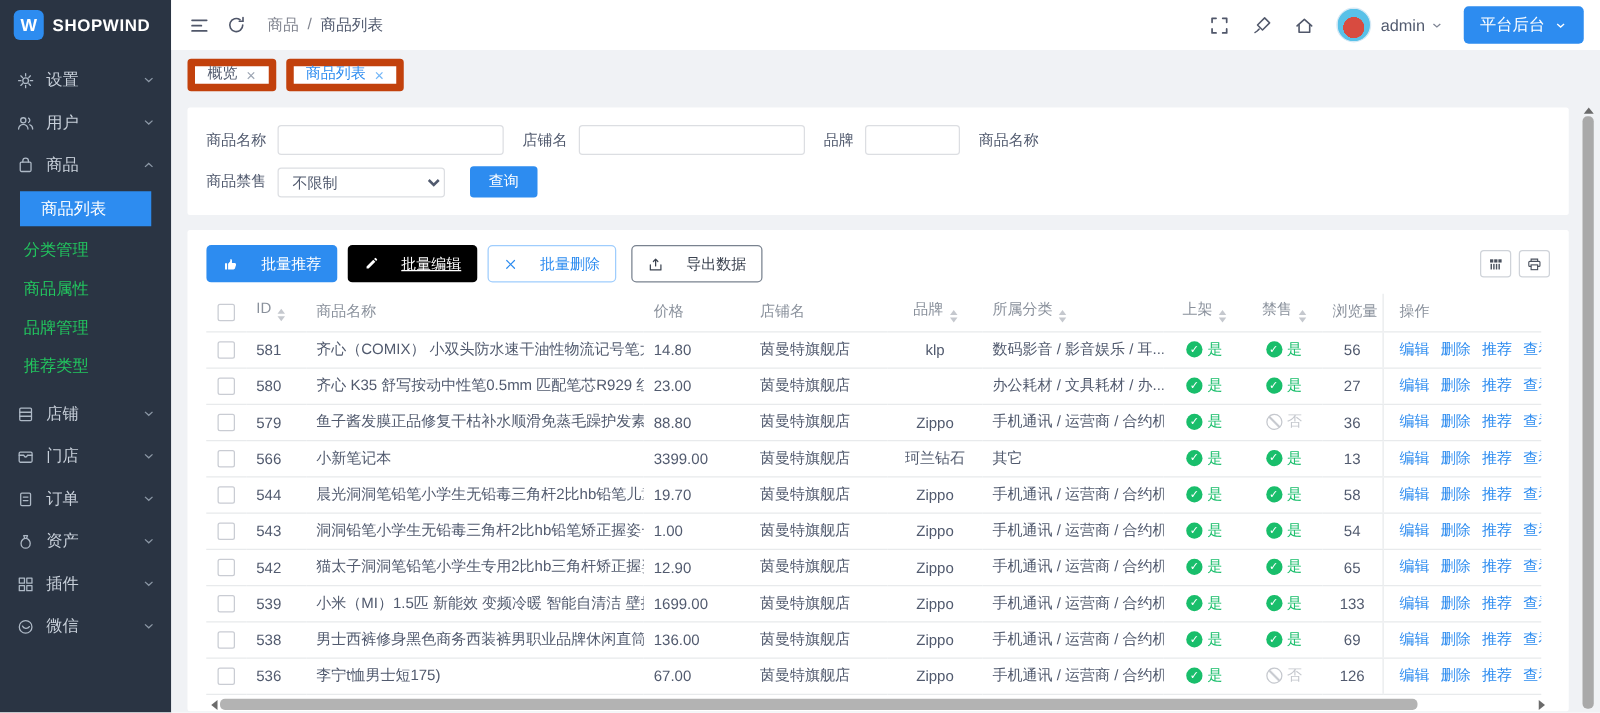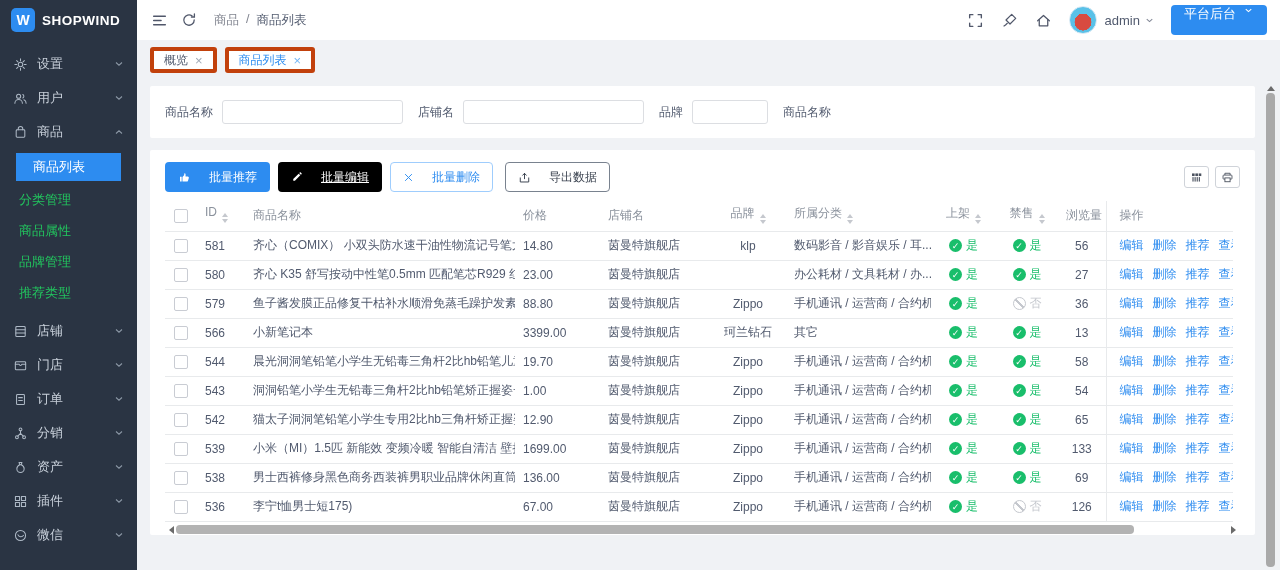--- a/index.html
+++ b/index.html
@@ -27,24 +27,24 @@
 
   .topbar { height:40px; background:#fff; display:flex; align-items:center; padding:0 13px; gap:12px; flex-shrink:0; }
   .tb-icon { width:18px; height:18px; color:#50576a; display:flex; align-items:center; justify-content:center; cursor:pointer; }
   .breadcrumb { margin-left:4px; color:#80848f; font-size:12.5px; display:flex; gap:7px; }
   .breadcrumb .cur { color:#515a6e; }
   .tb-right { margin-left:auto; display:flex; align-items:center; gap:16px; }
   .avatar { width:28px; height:28px; border-radius:50%; flex-shrink:0; cursor:pointer;
             background: radial-gradient(circle at 50% 58%, #d84b40 0 42%, #59c1e8 43% 100%); border:1px solid #d6e9f5; }
   .admin-box { display:flex; align-items:center; gap:4px; color:#515a6e; font-size:13px; cursor:pointer; margin-left:-8px; }
   .ws-btn { background:#2d8cf0; color:#fff; border:none; height:30px; padding:0 13px; border-radius:4px;
-            font-size:13px; display:flex; gap:7px; cursor:pointer; font-family:inherit; }
+            font-size:13px; display:flex; align-items:center; gap:7px; cursor:pointer; font-family:inherit; }
 
   .tabbar { height:40px; display:flex; align-items:center; gap:8px; padding:0 13px; flex-shrink:0; }
-  .tab { background:#fff; border:4px solid #c2410c; border-radius:3px; height:26px; display:flex; align-items:center;
+  .tab { background:#fff; border:6px solid #c2410c; border-radius:3px; height:26px; display:flex; align-items:flex-end;
          gap:7px; padding:0 10px; color:#515a6e; cursor:pointer; }
   .tab .x { color:#9ea7b4; font-size:13px; line-height:1; }
   .tab.active { color:#2d8cf0; }
   .tab.active .x { color:#73b6f7; }
 
   .content { flex:1; padding:6px 25px 0 13px; position:relative; overflow:hidden; }
   .panel { background:#fff; border-radius:2px; }
   .search-panel { padding:14px 15px; margin-bottom:12px; }
   .form-row { display:flex; align-items:center; }
   .form-row + .form-row { margin-top:9px; }
@@ -202,36 +202,20 @@
           <span class="lbl">订单</span>
           <span class="chev">
             <svg viewBox="0 0 16 16" width="12" height="12" fill="none" stroke="currentColor" stroke-width="1.4">
               <path d="M4 6l4 3.6L12 6"></path>
             </svg>
           </span>
         </div>
         <div class="side-item">
           <span class="s-ic">
             <svg viewBox="0 0 16 16" width="15" height="15" fill="none" stroke="currentColor" stroke-width="1.1" stroke-linecap="round" stroke-linejoin="round">
-              <circle cx="8" cy="3.6" r="1.5"></circle>
-              <circle cx="4.2" cy="12" r="1.5"></circle>
-              <circle cx="11.8" cy="12" r="1.5"></circle>
-              <path d="M8 5.2v2.6M8 7.8l-2.9 3M8 7.8l2.9 3"></path>
-            </svg>
-          </span>
-          <span class="lbl">分销</span>
-          <span class="chev">
-            <svg viewBox="0 0 16 16" width="12" height="12" fill="none" stroke="currentColor" stroke-width="1.4">
-              <path d="M4 6l4 3.6L12 6"></path>
-            </svg>
-          </span>
-        </div>
-        <div class="side-item">
-          <span class="s-ic">
-            <svg viewBox="0 0 16 16" width="15" height="15" fill="none" stroke="currentColor" stroke-width="1.1" stroke-linecap="round" stroke-linejoin="round">
               <path d="M6.4 2.6h3.2L8.8 5H7.2z"></path>
               <path d="M7.2 5C5.3 5.9 4.1 7.5 4.1 9.3c0 2.3 1.7 4.1 3.9 4.1s3.9-1.8 3.9-4.1c0-1.8-1.2-3.4-3.1-4.3"></path>
             </svg>
           </span>
           <span class="lbl">资产</span>
           <span class="chev">
             <svg viewBox="0 0 16 16" width="12" height="12" fill="none" stroke="currentColor" stroke-width="1.4">
               <path d="M4 6l4 3.6L12 6"></path>
             </svg>
           </span>
@@ -344,20 +328,27 @@
             </span>
           <span class="f-label">店铺名</span>
           <span class="fld">
               <input class="inp w-lg" value="" style="">
             </span>
           <span class="f-label">品牌</span>
           <span class="fld">
               <input class="inp w-sm" value="" style="">
             </span>
           <span class="f-label">商品名称</span>
+        </div>
+        <div class="form-row">
+          <span class="f-label">商品禁售</span>
+          <span class="fld">
+              <select class="sel w-ban"><option>不限制</option></select>
+            </span>
+          <button class="btn-primary">查询</button>
         </div>
       </section>
 
       <section class="panel table-panel">
         <div class="toolbar">
           <button class="tbtn rec">
             <svg viewBox="0 0 16 16" width="13" height="13" fill="currentColor">
                 <path d="M2.5 7h2v6h-2zM5.5 13h5.3c.7 0 1.3-.4 1.5-1.1l1-3.4c.3-.9-.4-1.8-1.3-1.8H9.3V4.1c0-.8-.6-1.4-1.4-1.4l-.4 2.5L5.5 7.5z"></path>
               </svg>
             <span>批量推荐</span>

